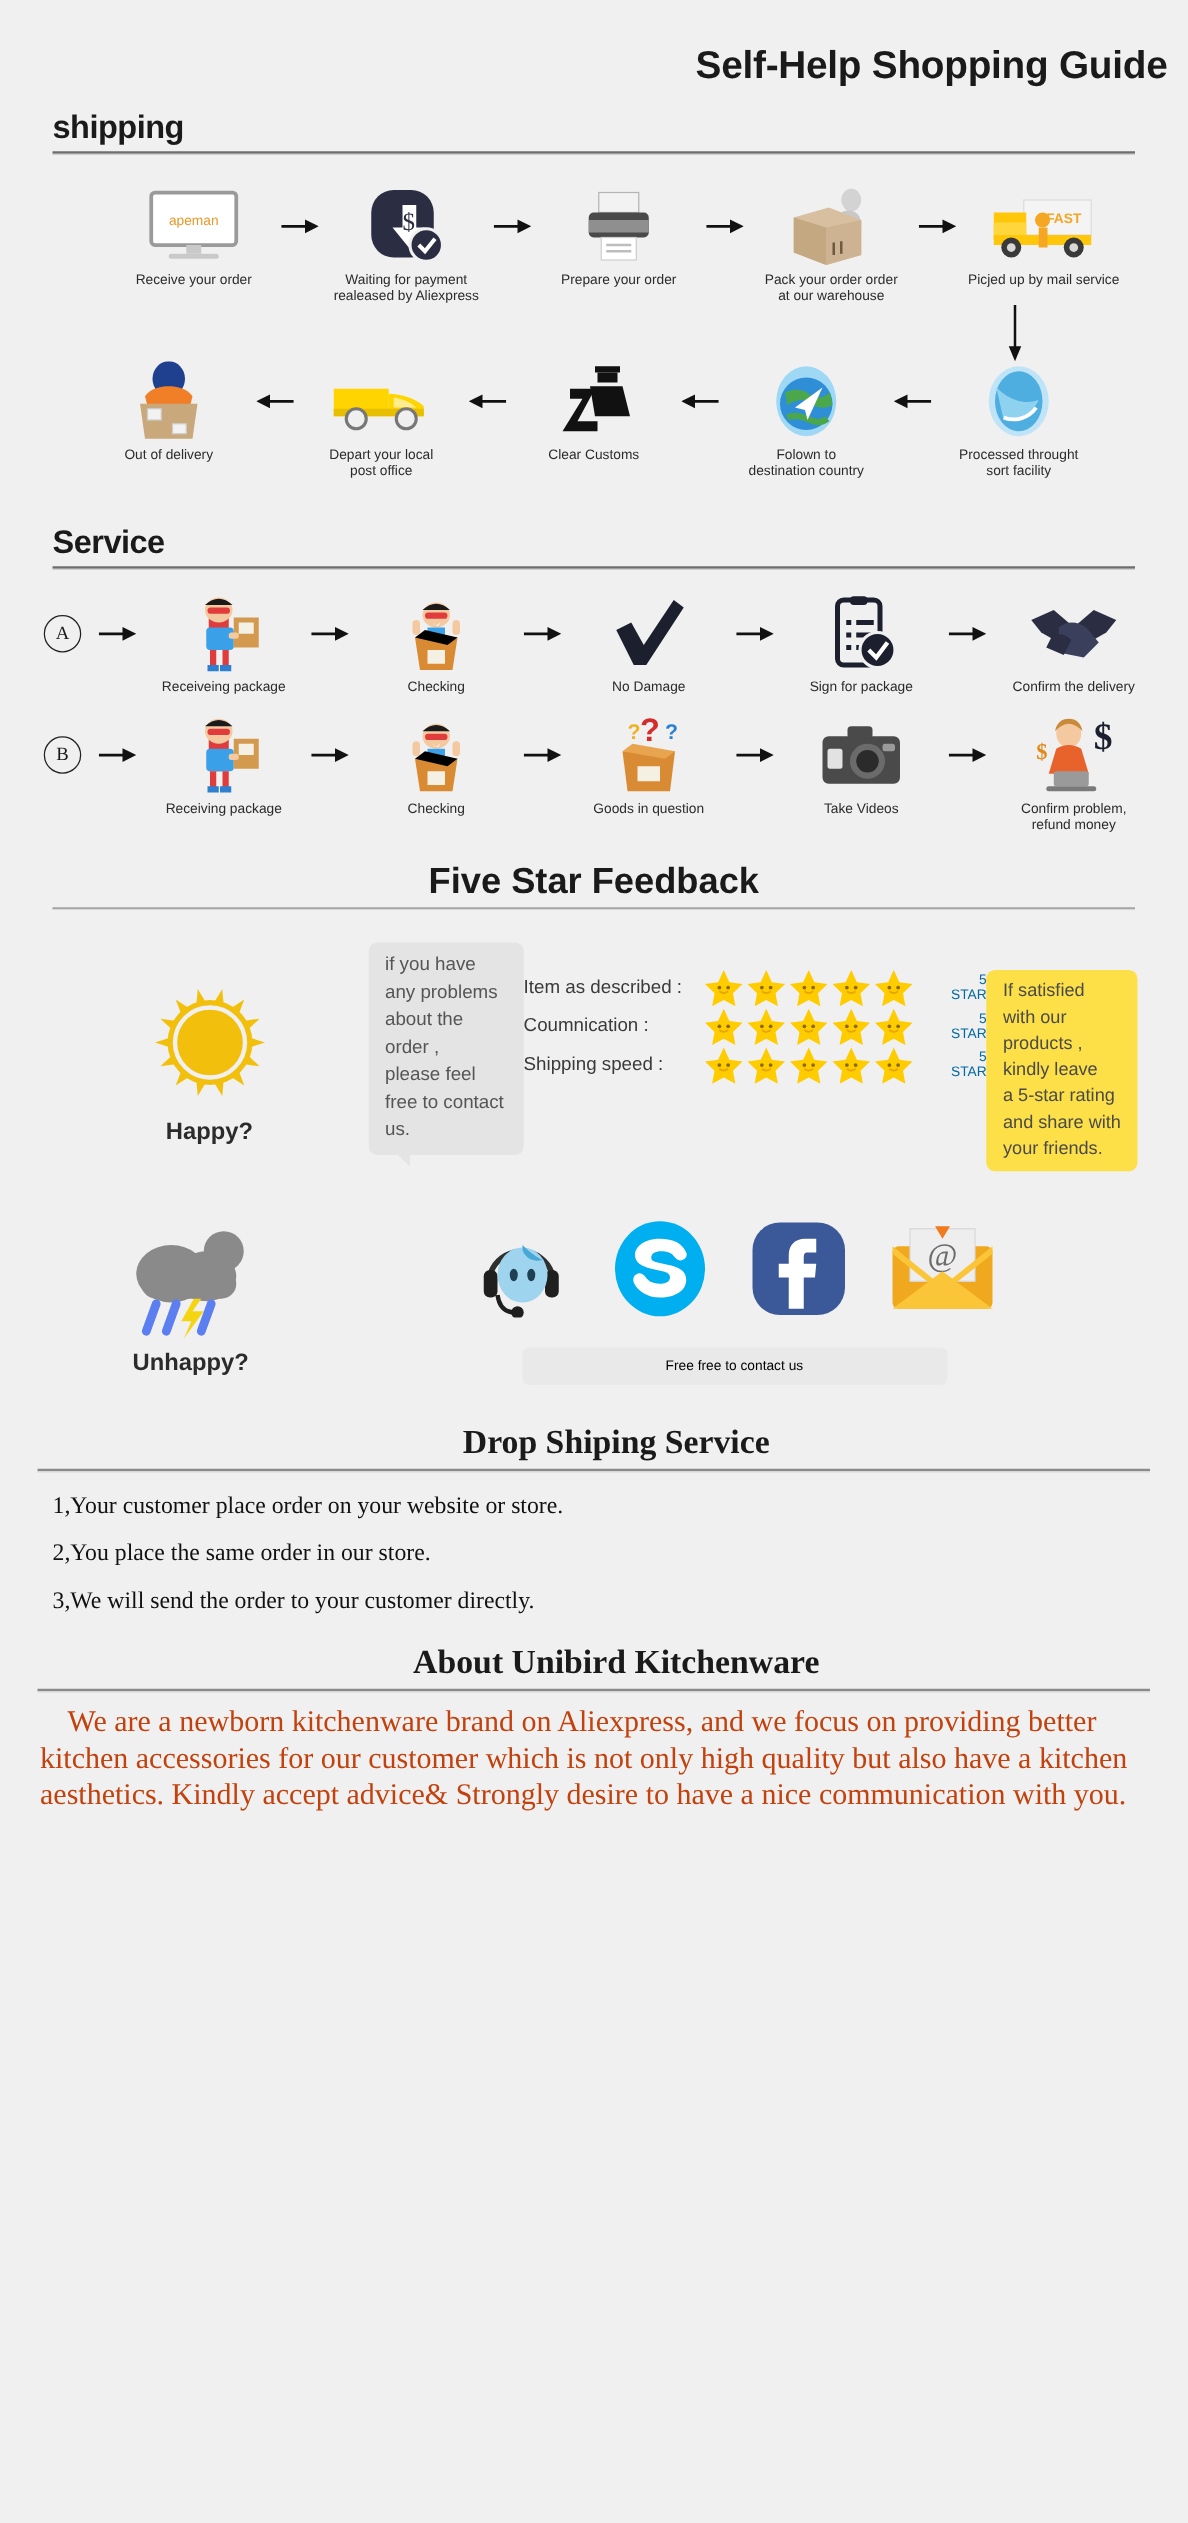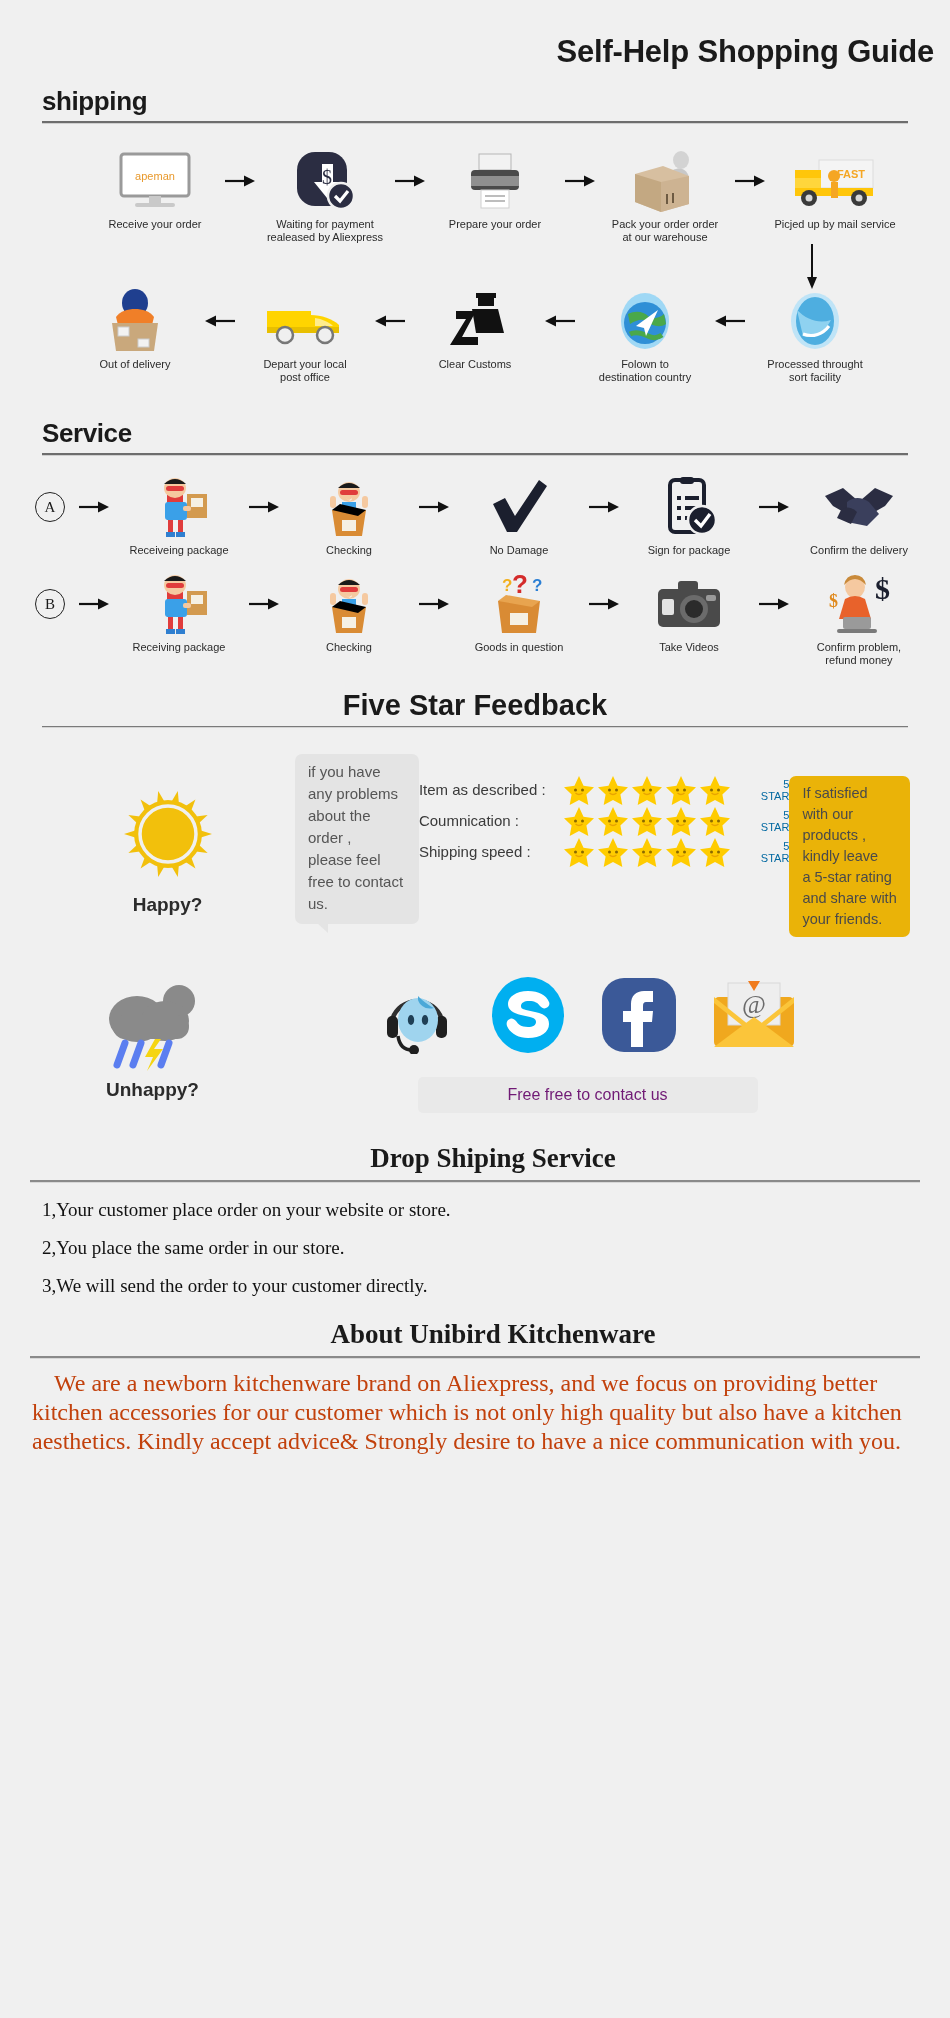--- a/index.html
+++ b/index.html
@@ -79,38 +79,38 @@
     background:#e4e4e4;border-radius:7px;color:#555;
     font-size:15px;line-height:22px;padding:7px 13px 9px 13px;
     position:relative;display:inline-block;align-self:flex-start;
   }
   .bubble.tail:after{
     content:"";position:absolute;left:22px;bottom:-9px;
     border-left:11px solid transparent;border-right:0 solid transparent;
     border-top:10px solid #e4e4e4;
   }
   .bubble2{
-    background:#eab308;border-radius:7px;color:#4a4a4a;
+    background:#fde047;border-radius:7px;color:#4a4a4a;
     font-size:14.5px;line-height:21px;padding:7px 13px;margin-top:22px;
     display:inline-block;align-self:flex-start;
   }
   .rating-rows{margin-top:20px;}
   .rating-row{display:flex;align-items:center;height:31px;}
   .rating-label{font-size:15px;color:#3a3a3a;width:148px;}
   .stars{display:flex;align-items:center;width:180px;}
   .rating-val{font-size:11px;color:#0369a1;margin-left:14px;text-align:right;}
   .label-big{font-size:19px;font-weight:bold;color:#2b2b2b;margin-top:4px;}
 
   .social-wrap{display:flex;padding:0 40px;margin-top:38px;}
   .social-left{width:225px;display:flex;flex-direction:column;align-items:center;}
   .social-right{flex:1;display:flex;flex-direction:column;align-items:center;}
   .social-icons{display:flex;align-items:center;gap:32px;}
   .contact-bar{
     margin-top:18px;background:#e9e9e9;border-radius:5px;
-    width:340px;text-align:center;font-size:16px;color:#701a75;
+    width:340px;text-align:center;font-size:11px;color:#000000;
     padding:9px 0;
   }
 
   
   .ds-rule{
     height:0;border-top:2px solid #8a8a8a;border-bottom:1px solid #d8d8d8;
     margin:6px 30px 0 30px;
   }
   .ds-item{
     font-family:"Liberation Serif", serif;font-size:19px;color:#121212;

